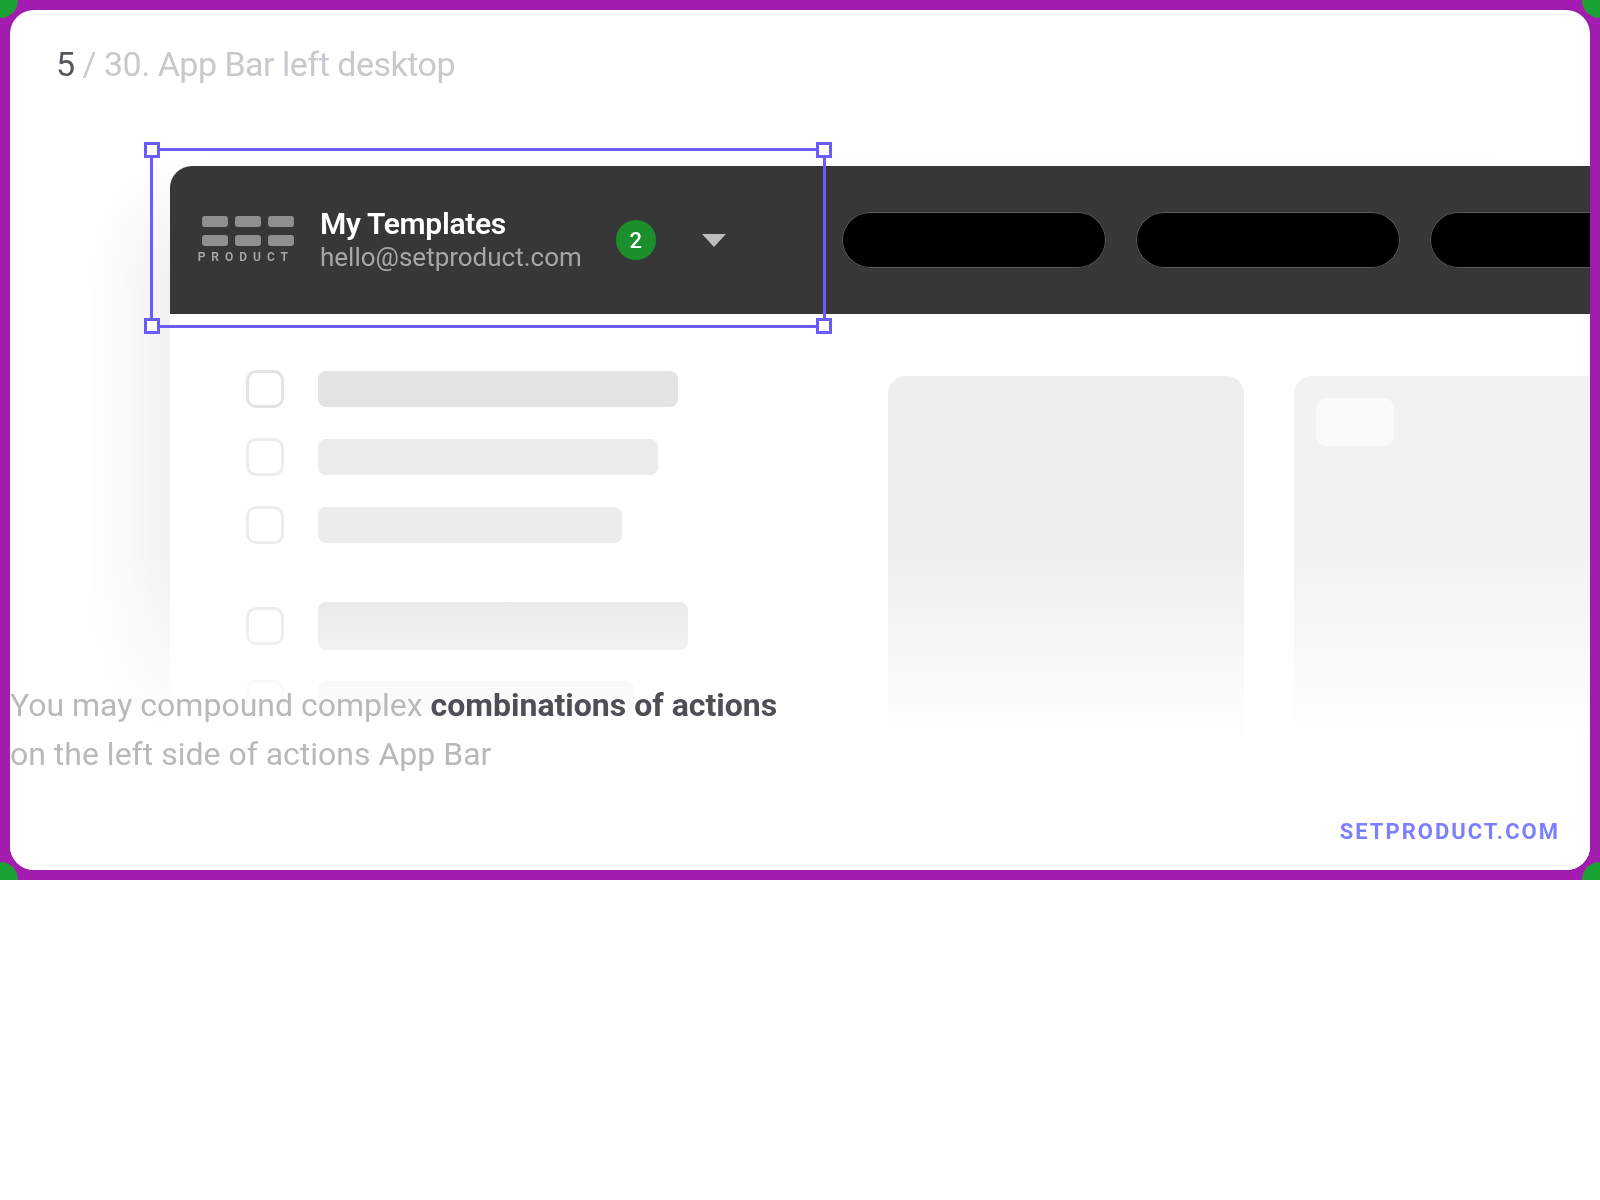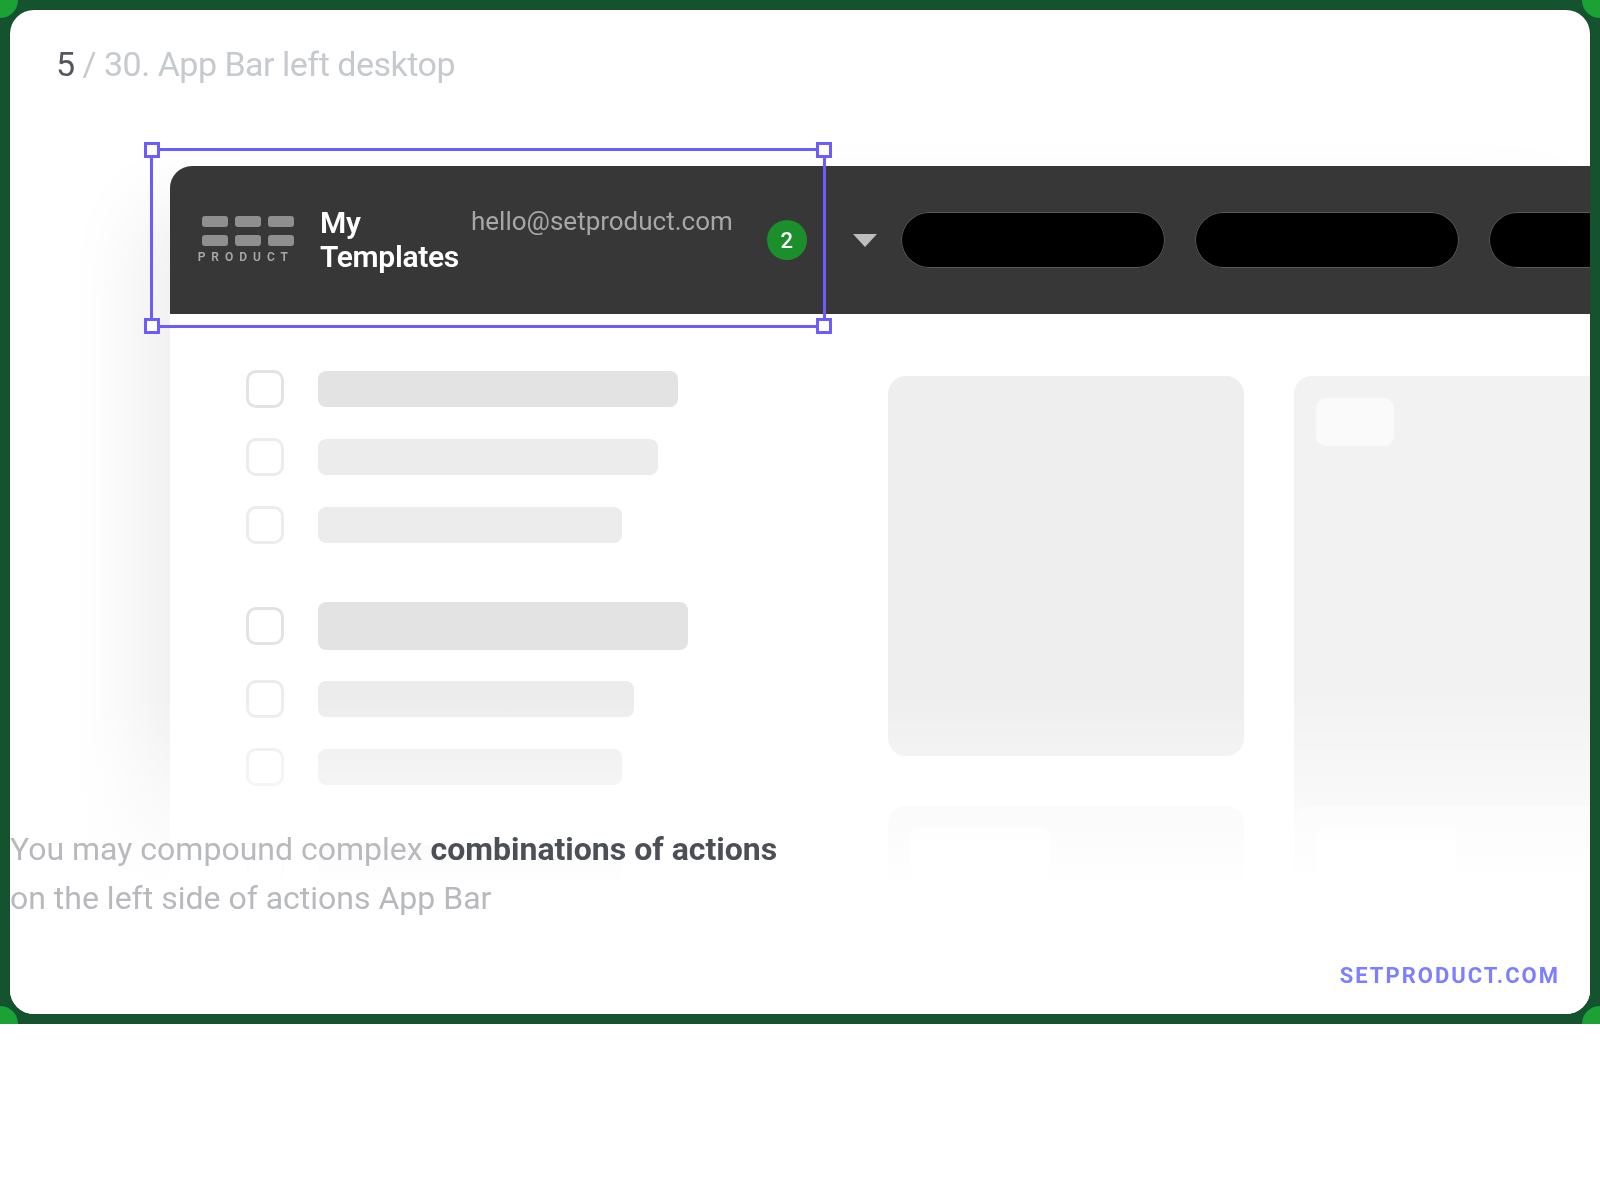--- a/index.html
+++ b/index.html
@@ -1,19 +1,19 @@
 <!DOCTYPE html>
 <html><head>
 <meta charset="utf-8">
 <style>
   * { box-sizing: border-box; margin: 0; padding: 0; }
   html, body { width: 1600px; height: 1200px; font-family: -apple-system, BlinkMacSystemFont, "Segoe UI", Roboto, sans-serif; background:#fff; }
   .stage {
-    width:1600px; height:1024px; position:relative;
-    background:#14532d;
+    width:1600px; height:880px; position:relative;
+    background:#a21caf;
   }
   .card {
     position:absolute; left:10px; top:10px; right:10px; bottom:10px;
     background:#fff; border-radius:24px; overflow:hidden;
     box-shadow:0 0 0 1px rgba(0,0,0,0.03);
   }
   .card::before{
     content:""; position:absolute; inset:0; border-radius:24px; pointer-events:none;
   }
   .gc{position:absolute; width:18px; height:18px; background:#1aa235;}
@@ -46,23 +46,23 @@
     color:#8f8f8f;
   }
   .logo .mark{
     font-size:34px; font-weight:900; letter-spacing:-3px; line-height:0.8;
     color:#8f8f8f; position:relative; height:30px;
   }
   .logo .mark svg{display:block;}
   .logo .sub{
     font-size:12px; letter-spacing:6px; font-weight:600; color:#a9a9a9;
   }
-  .titleblock{ display:flex; flex-direction:row; margin-left:2px; }
+  .titleblock{ display:flex; flex-direction:column; margin-left:2px; }
   .titleblock .t{ color:#fff; font-size:30px; font-weight:600; letter-spacing:-0.3px; line-height:1.15;}
-  .titleblock .s{ color:#a7a7a7; font-size:26px; font-weight:400; line-height:1.2;margin-left:12px;}
+  .titleblock .s{ color:#a7a7a7; font-size:26px; font-weight:400; line-height:1.2;}
   .badge{
     min-width:40px; height:40px; border-radius:20px; background:#1c8f2d;
     display:flex; align-items:center; justify-content:center;
     color:#fff; font-size:22px; font-weight:500; margin-left:10px;
   }
   .chev{
     width:0; height:0; border-left:12px solid transparent; border-right:12px solid transparent;
     border-top:13px solid #bdbdbd; margin-left:22px;
   }
   .pillrow{ display:flex; gap:30px; margin-left:auto; margin-right:-40px;}

